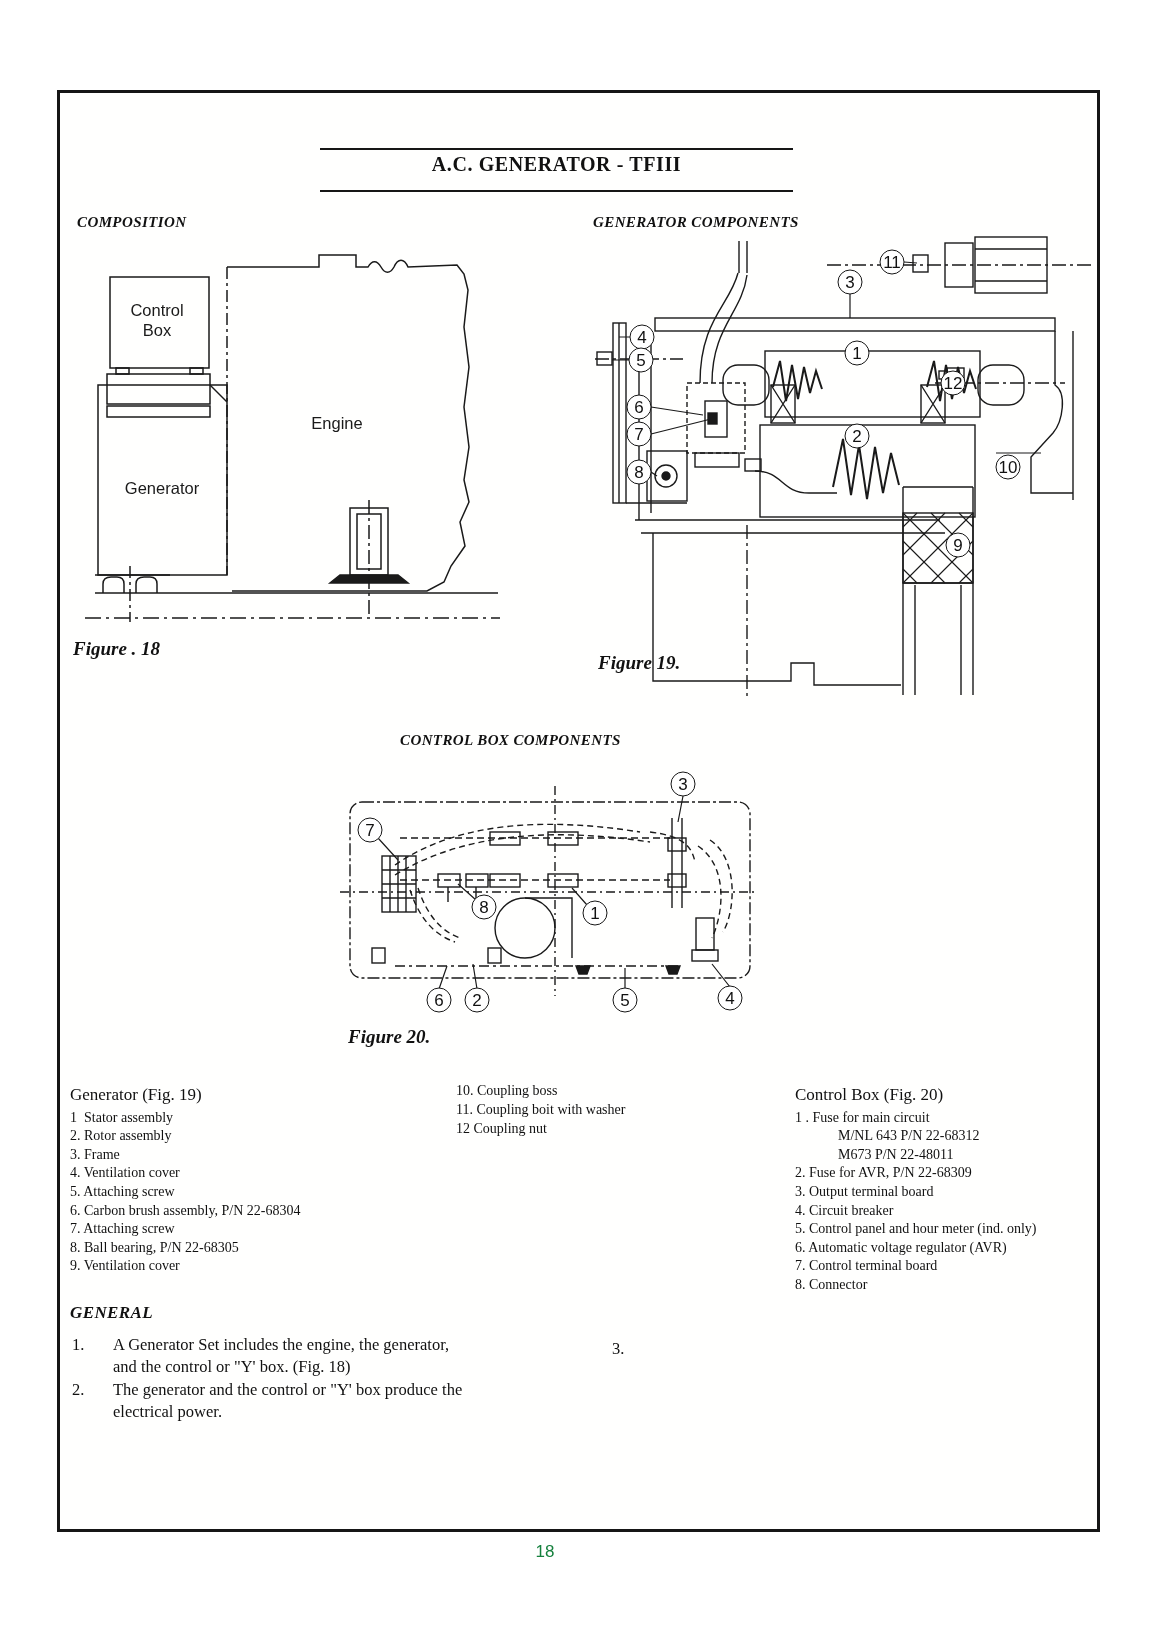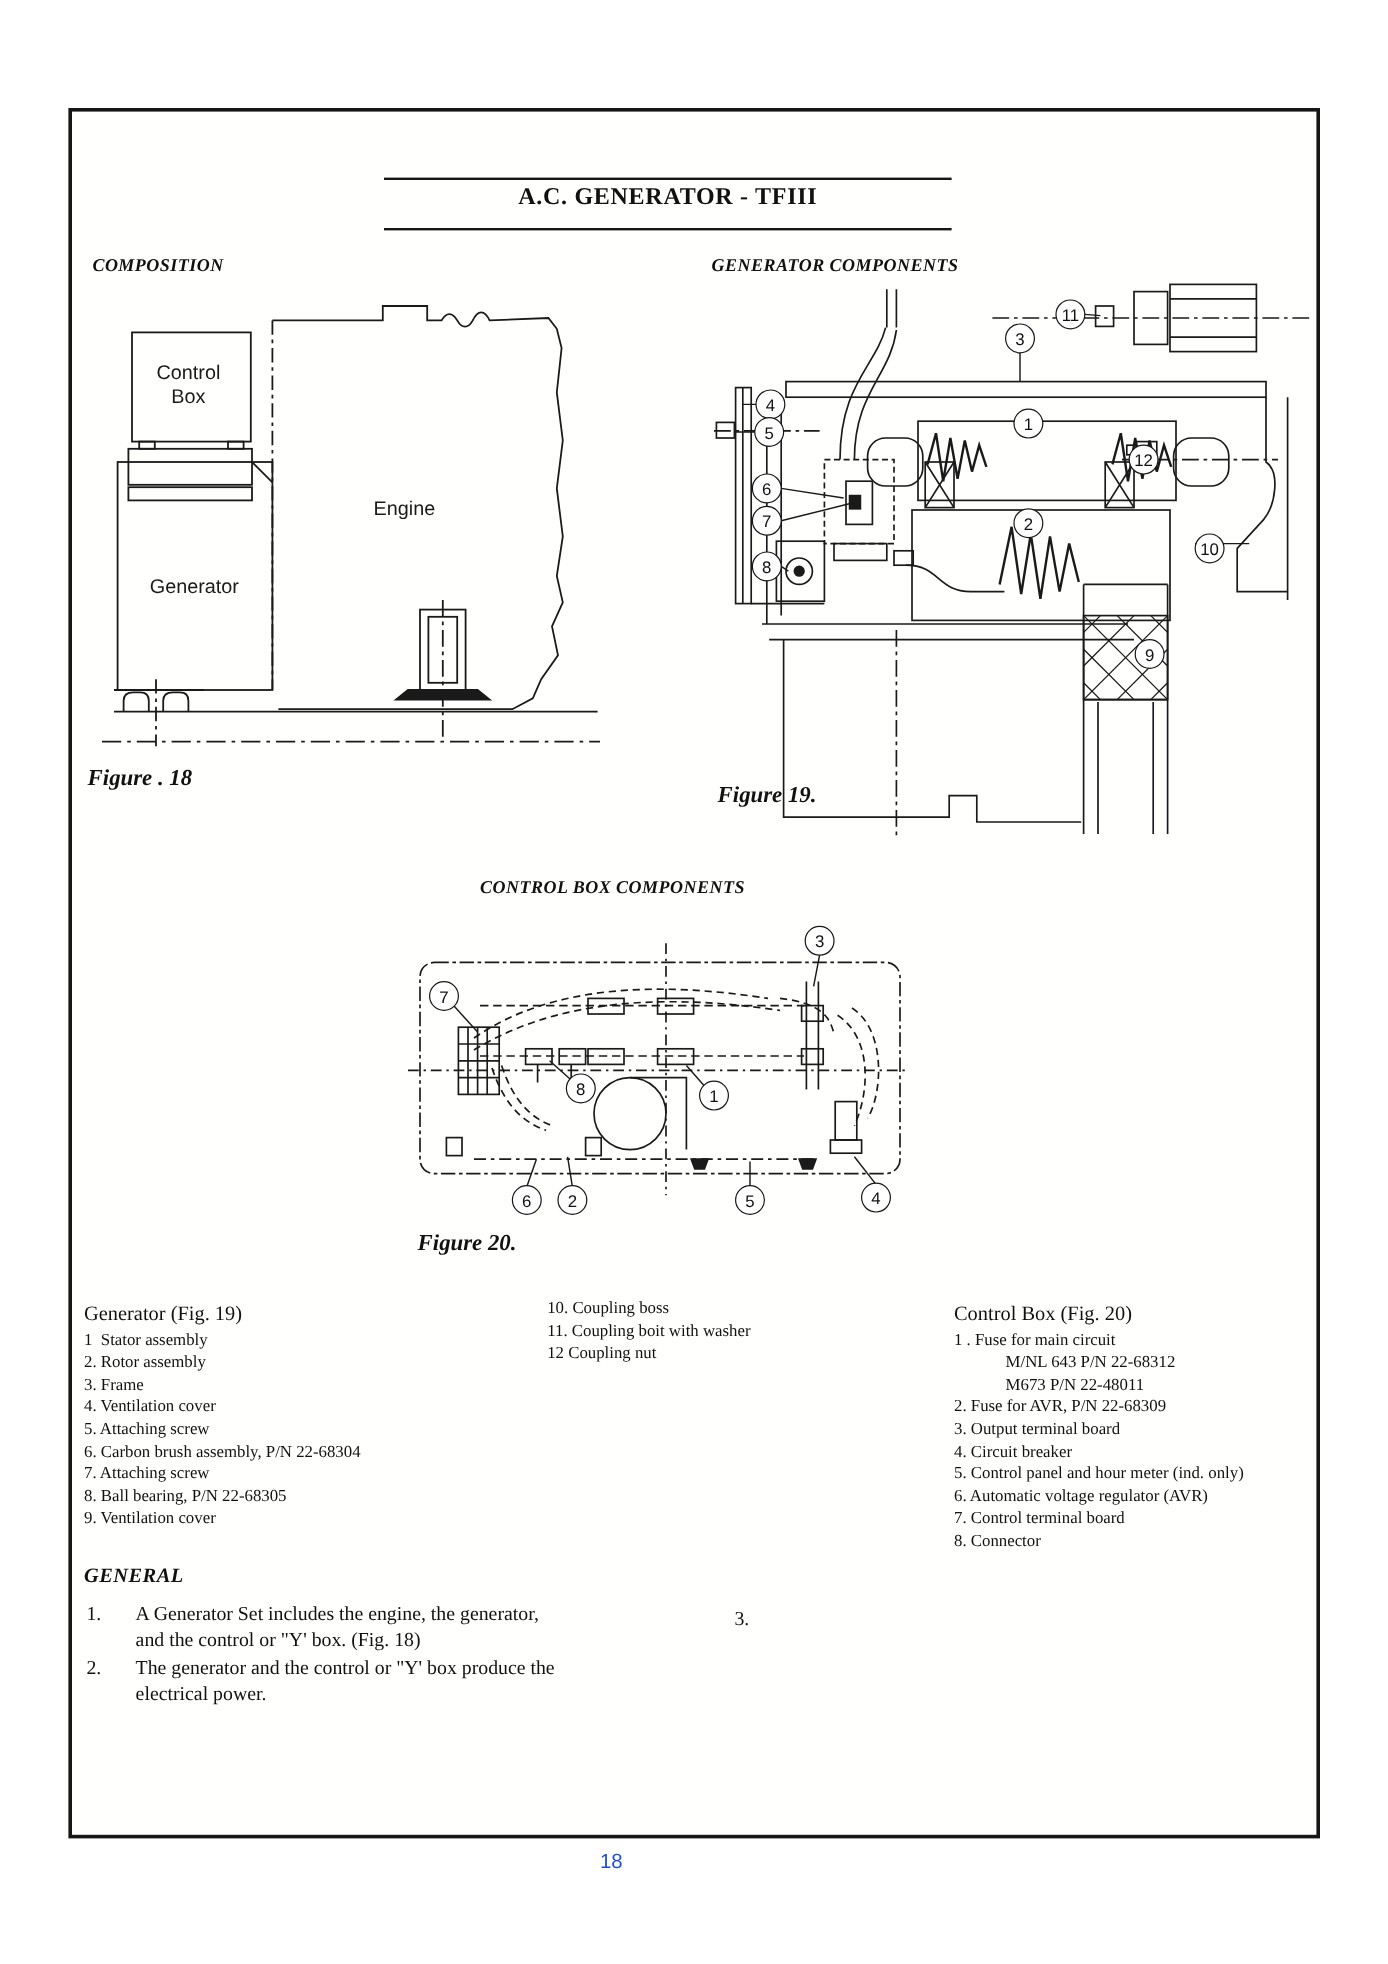--- a/index.html
+++ b/index.html
@@ -11,31 +11,31 @@
   .doc-title{position:absolute;left:320px;top:153px;width:473px;text-align:center;
              font-size:20px;font-weight:bold;letter-spacing:.6px;}
   .sec-heading{position:absolute;margin:0;font-size:15px;font-weight:bold;font-style:italic;
                letter-spacing:.4px;white-space:nowrap;}
   .caption{position:absolute;font-size:19px;font-weight:bold;font-style:italic;white-space:nowrap;}
   .fig{position:absolute;}
   .fig svg{display:block;}
   .figlabel{font-family:"Liberation Sans",sans-serif;font-size:16.5px;fill:#1a1a1a;stroke:none;}
   .callout{position:absolute;width:23px;height:23px;border:1.7px solid #161616;border-radius:50%;
            background:#fff;display:flex;align-items:center;justify-content:center;
-           font-family:"Liberation Sans",sans-serif;font-size:14px;color:#111;
+           font-family:"Liberation Sans",sans-serif;font-size:17px;color:#111;
            transform:translate(-50%,-50%);line-height:1;}
   .plist{position:absolute;font-size:14px;line-height:18.6px;}
   .plist .pl-head{font-weight:normal;font-size:17px;margin-bottom:4px;}
   .pl-item{white-space:nowrap;}
   .pl-item.indent{padding-left:43px;}
   .gen-item{position:absolute;display:flex;font-size:16.5px;line-height:22px;}
   .gen-num{flex:0 0 41px;}
   .gen-text{white-space:pre-line;}
-  .page-num{position:absolute;left:500px;top:1542px;width:90px;text-align:left;
-            font-family:"Liberation Sans",sans-serif;font-size:17px;color:#1d4ed8;}
+  .page-num{position:absolute;left:500px;top:1542px;width:90px;text-align:center;
+            font-family:"Liberation Sans",sans-serif;font-size:17px;color:#15803d;}
 </style>
 </head>
 <body>
 
 <div class="page">
   <div class="frame"></div>
 
   <div class="rule" style="left:320px;top:148px;width:473px;"></div>
   <div class="doc-title">A.C. GENERATOR - TFIII</div>
   <div class="rule" style="left:320px;top:190px;width:473px;"></div>
@@ -126,21 +126,21 @@
     </svg>
   <div class="callout" style="left: 297px; top: 27px;">11</div>
       <div class="callout" style="left: 255px; top: 47px;">3</div>
       <div class="callout" style="left: 47px; top: 102px;">4</div>
       <div class="callout" style="left: 46px; top: 125px;">5</div>
       <div class="callout" style="left: 262px; top: 118px;">1</div>
       <div class="callout" style="left: 358px; top: 148px;">12</div>
       <div class="callout" style="left: 44px; top: 172px;">6</div>
       <div class="callout" style="left: 44px; top: 199px;">7</div>
       <div class="callout" style="left: 262px; top: 201px;">2</div>
-      <div class="callout" style="left: 413px; top: 222px;">10</div>
+      <div class="callout" style="left: 413px; top: 232px;">10</div>
       <div class="callout" style="left: 44px; top: 237px;">8</div>
       <div class="callout" style="left: 363px; top: 310px;">9</div>
     </div>
   <div class="caption" style="left:598px;top:652px;">Figure 19.</div>
 
   <div class="fig" style="left:340px;top:770px;width:420px;height:245px;">
     <svg viewBox="0 0 420 245" width="420" height="245">
       <g stroke="#1a1a1a" stroke-width="1.4" fill="none">
         <rect x="10" y="32" width="400" height="176" rx="12" stroke-dasharray="12 3 3 3"></rect>
         <path d="M215,16 V226" stroke-dasharray="9 4 2 4"></path>

